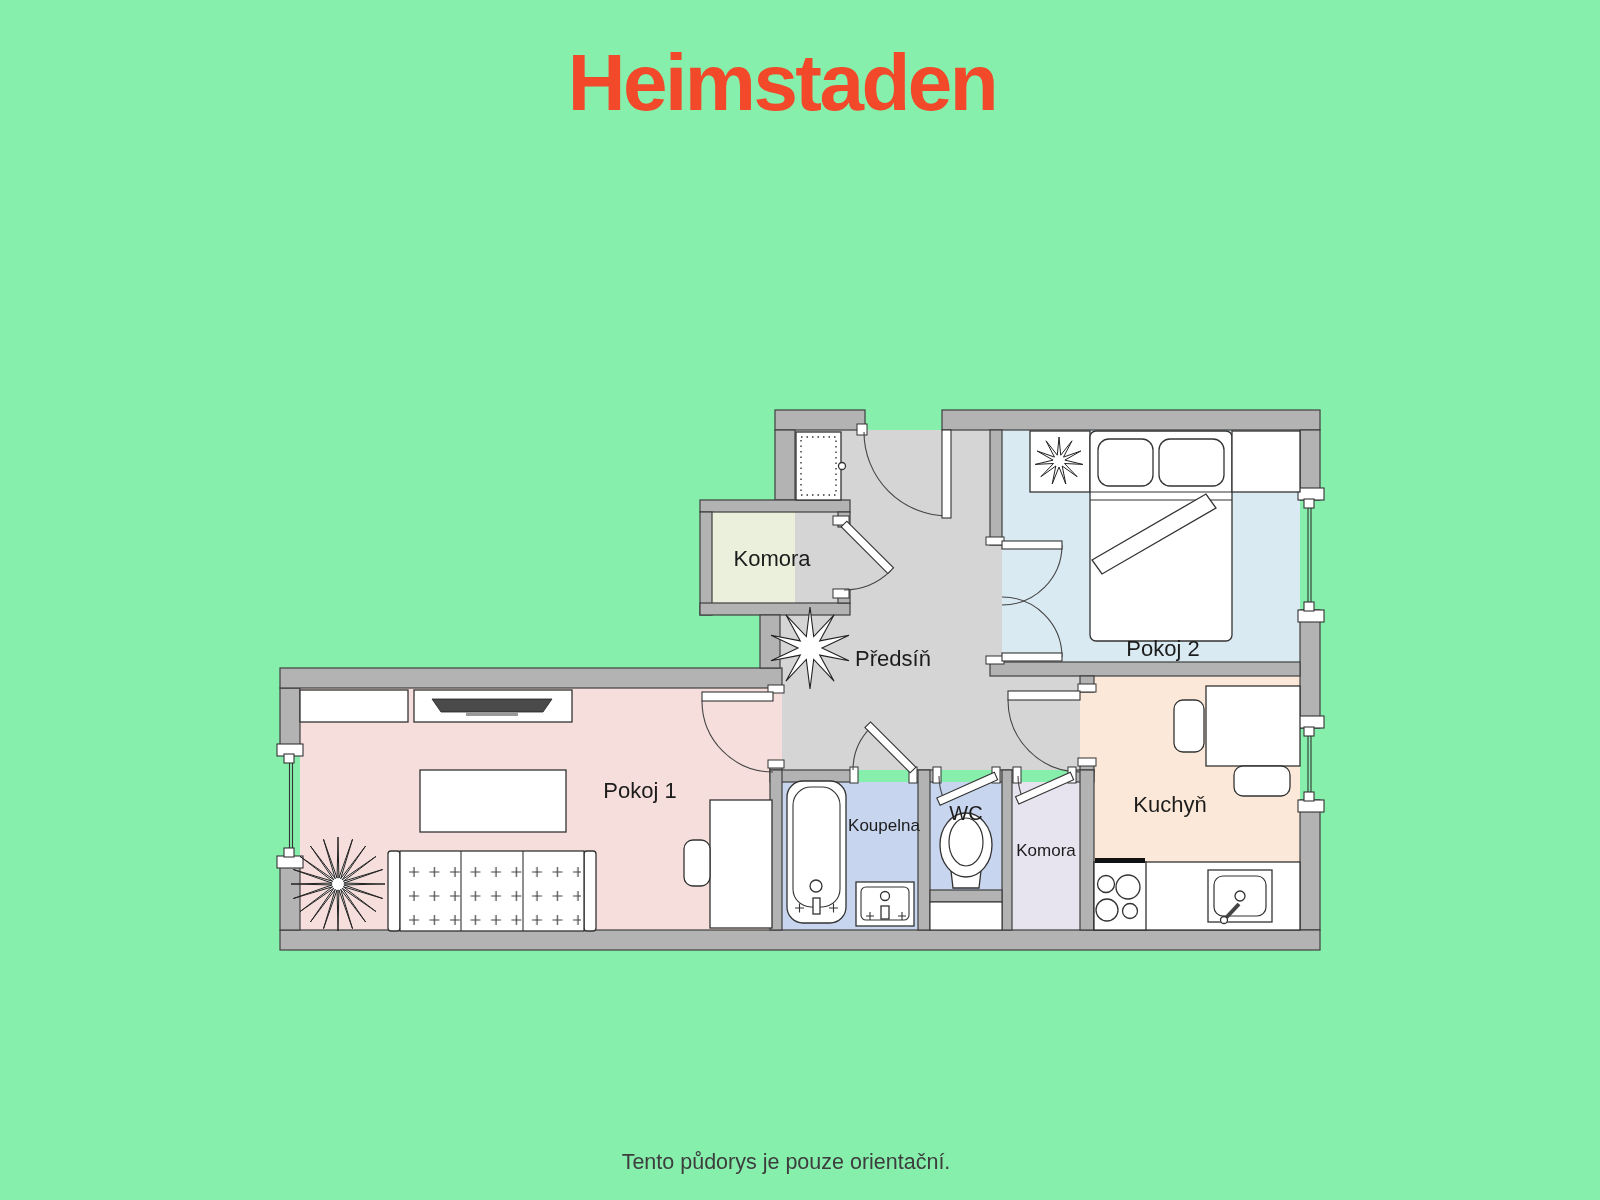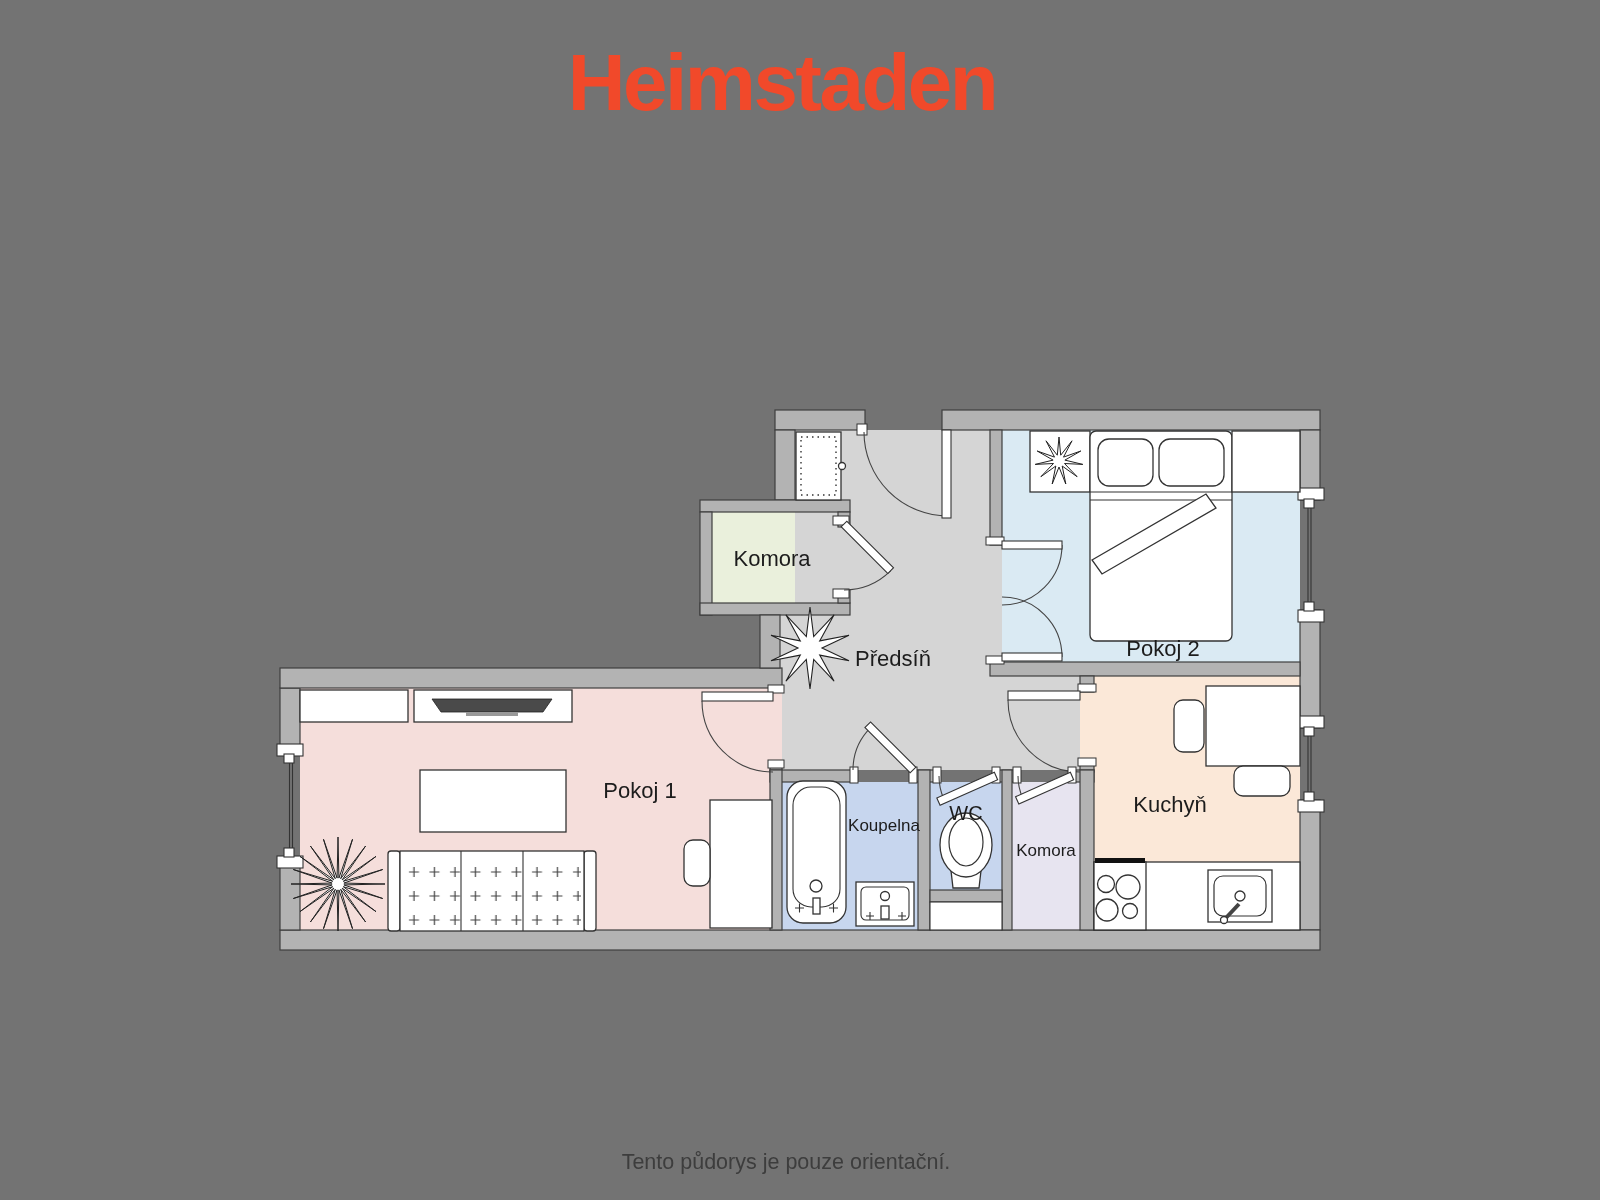--- a/index.html
+++ b/index.html
@@ -1,16 +1,16 @@
 <!DOCTYPE html>
 <html><head>
 <meta charset="utf-8">
 <style>
   html,body{margin:0;padding:0;background:#ffffff;}
-  .page{width:1600px;height:1200px;margin:0 auto;background:#737373;overflow:hidden;}
+  .page{width:1600px;height:1200px;margin:0 auto;background:#86efac;overflow:hidden;}
   svg{display:block;}
   .logo-text{font-family:"Liberation Sans",sans-serif;font-weight:bold;letter-spacing:-2.5px;}
   .room-label{font-family:"Liberation Sans",sans-serif;fill:#1c1c1c;}
   .disclaimer{font-family:"Liberation Sans",sans-serif;fill:#3d3d3d;}
   .wall{stroke:#3f3f3f;stroke-width:1.2;}
   .fixture{stroke:#333;stroke-width:1.3;fill:#ffffff;}
   .thin{stroke:#333;stroke-width:1.1;fill:none;}
   .doorleaf{fill:#ffffff;stroke:#333;stroke-width:1.1;}
   .doorarc{fill:none;stroke:#444;stroke-width:1.1;}
   .notch{fill:#ffffff;stroke:#333;stroke-width:1;}

